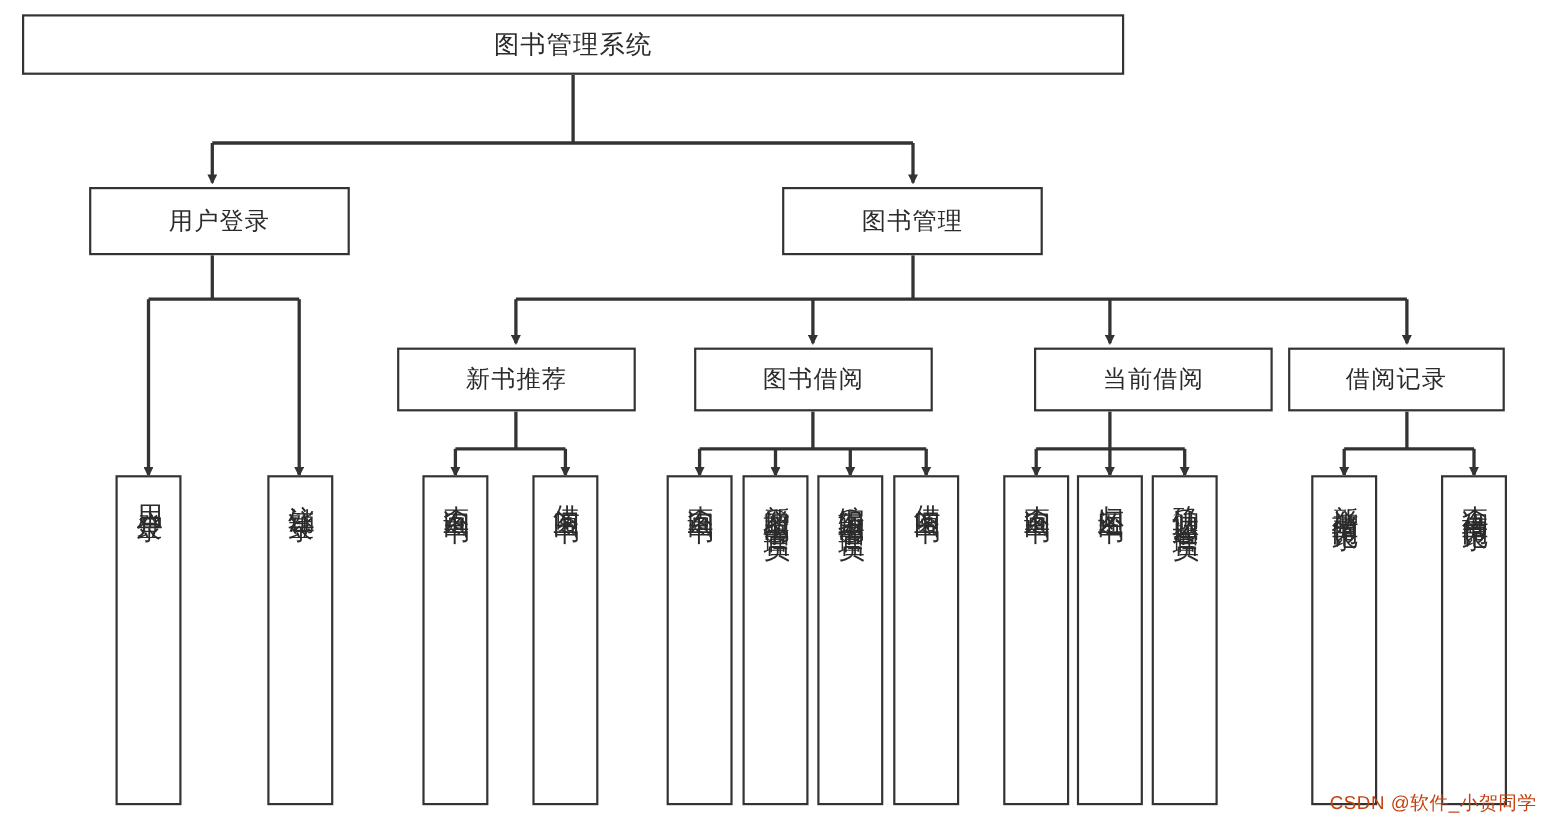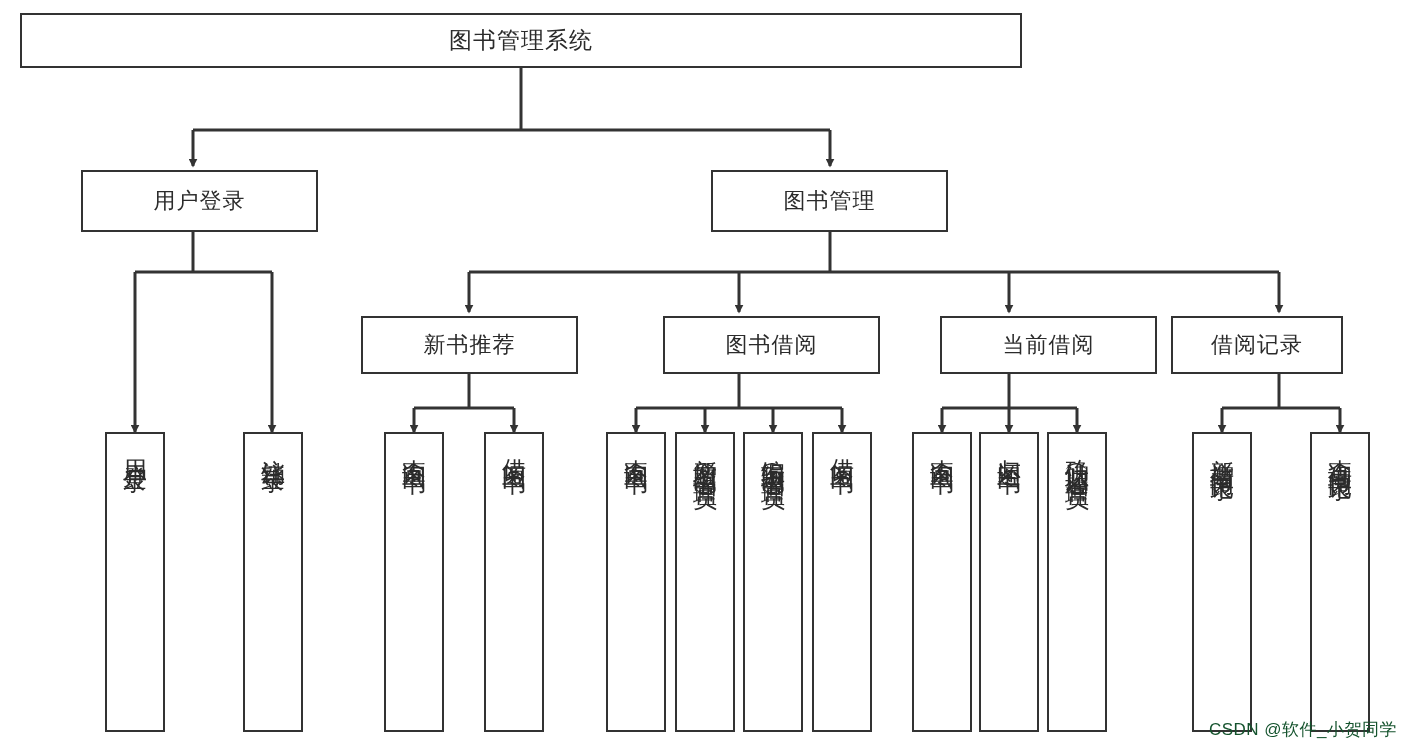--- a/index.html
+++ b/index.html
@@ -62,21 +62,21 @@
     font-size: 24px;
     letter-spacing: 4px;
     line-height: 1;
     white-space: nowrap;
   }
   .watermark {
     position: absolute;
     right: 8px;
     bottom: 6px;
     font-size: 17px;
-    color: #14532d;
+    color: #c2410c;
     letter-spacing: 0.5px;
     white-space: nowrap;
     user-select: none;
   }
 </style>
 </head>
 <body>
 
 <div id="diagram-root">
 
@@ -137,27 +137,27 @@
   <div class="node horiz" style="left:81px; top:170px; width:237px; height:62px;">
     <span class="node-label">用户登录</span>
   </div>
   <div class="node horiz" style="left:361px; top:316px; width:217px; height:58px;">
     <span class="node-label">新书推荐</span>
   </div>
 
   <div class="node horiz" style="left:711px; top:170px; width:237px; height:62px;">
     <span class="node-label">图书管理</span>
   </div>
-  <div class="node horiz" style="left:631px; top:316px; width:217px; height:58px;margin-left:32px;">
+  <div class="node horiz" style="left:631px; top:316px; width:217px; height:58px;">
     <span class="node-label">图书借阅</span>
   </div>
   <div class="node horiz" style="left:901px; top:316px; width:217px; height:58px;margin-left:39px;">
     <span class="node-label">当前借阅</span>
   </div>
-  <div class="node horiz" style="left:1171px; top:316px; width:172px; height:58px;">
+  <div class="node horiz" style="left:1171px; top:316px; width:197px; height:58px;">
     <span class="node-label">借阅记录</span>
   </div>
 
   <div class="node vert" style="left:105px; top:432px; width:60px; height:300px;">
     <span class="node-label">用户登录</span>
   </div>
   <div class="node vert" style="left:243px; top:432px; width:60px; height:300px;">
     <span class="node-label">注销登录</span>
   </div>
 

